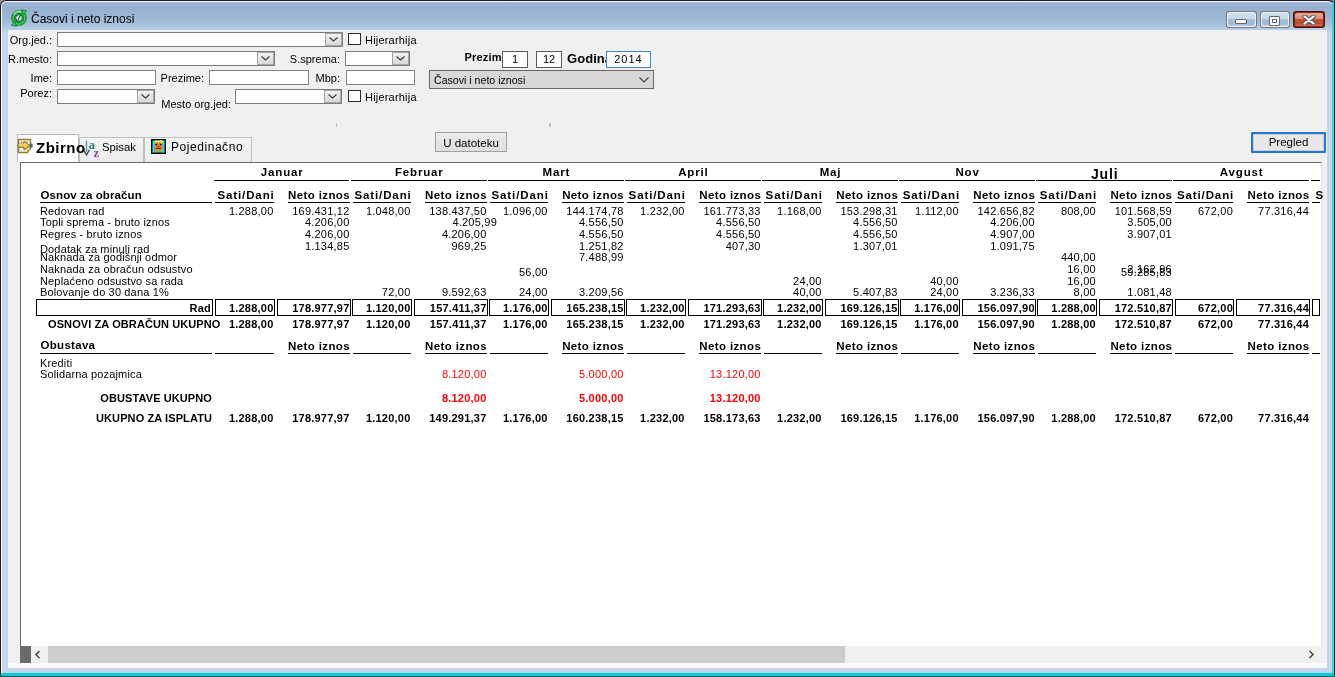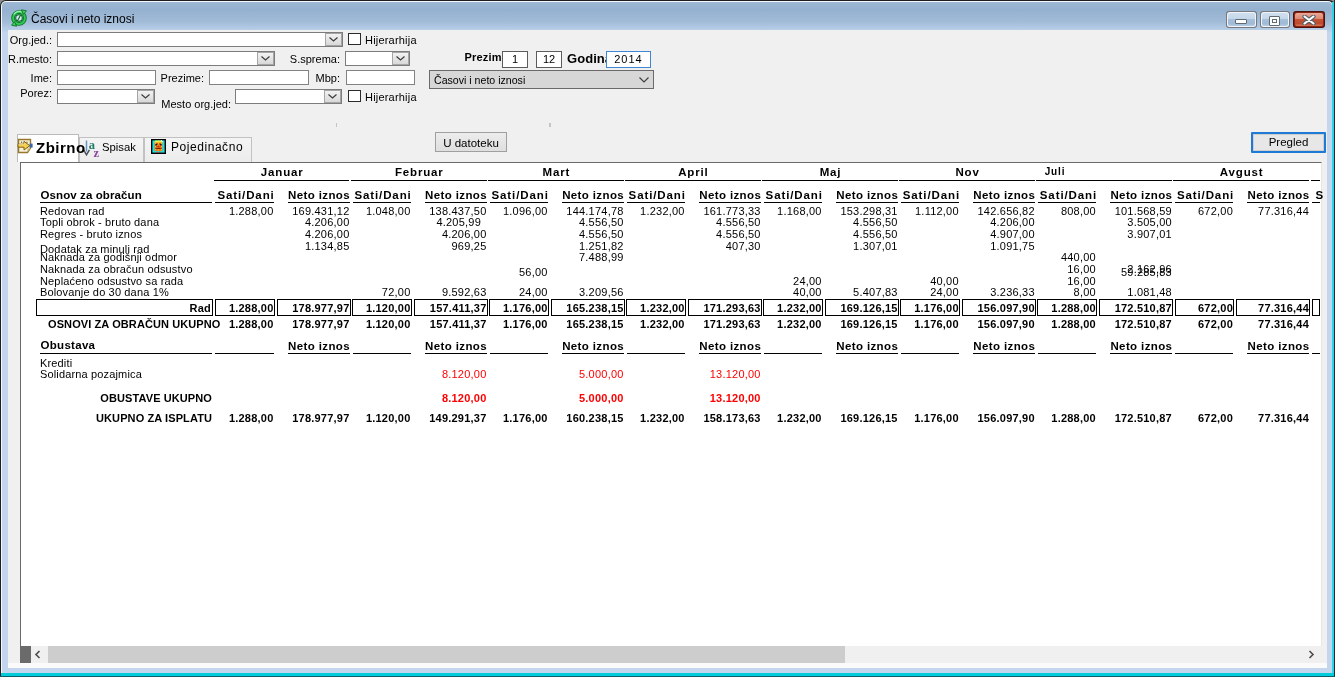--- a/index.html
+++ b/index.html
@@ -173,21 +173,21 @@
 <div class="hdr" style="left:359.3px;top:166.3px;width:120px;text-align:center;font-size:11.5px;letter-spacing:0.85px">Februar</div>
 <div style="position:absolute;left:351.0px;top:180.0px;width:135.6px;height:1.2px;background:#000"></div>
 <div class="hdr" style="left:496.4px;top:166.3px;width:120px;text-align:center;font-size:11.5px;letter-spacing:0.85px">Mart</div>
 <div style="position:absolute;left:488.0px;top:180.0px;width:135.6px;height:1.2px;background:#000"></div>
 <div class="hdr" style="left:633.4px;top:166.3px;width:120px;text-align:center;font-size:11.5px;letter-spacing:0.85px">April</div>
 <div style="position:absolute;left:625.1px;top:180.0px;width:135.6px;height:1.2px;background:#000"></div>
 <div class="hdr" style="left:770.5px;top:166.3px;width:120px;text-align:center;font-size:11.5px;letter-spacing:0.85px">Maj</div>
 <div style="position:absolute;left:762.2px;top:180.0px;width:135.6px;height:1.2px;background:#000"></div>
 <div class="hdr" style="left:907.6px;top:166.3px;width:120px;text-align:center;font-size:11.5px;letter-spacing:0.85px">Nov</div>
 <div style="position:absolute;left:899.2px;top:180.0px;width:135.6px;height:1.2px;background:#000"></div>
-<div class="hdr" style="left:1044.7px;top:166.3px;width:120px;text-align:left;font-size:10px;letter-spacing:0.85px">Juli</div>
+<div class="hdr" style="left:1044.7px;top:166.3px;width:120px;text-align:center;font-size:14px;letter-spacing:0.85px">Juli</div>
 <div style="position:absolute;left:1036.3px;top:180.0px;width:135.6px;height:1.2px;background:#000"></div>
 <div class="hdr" style="left:1181.7px;top:166.3px;width:120px;text-align:center;font-size:11.5px;letter-spacing:0.85px">Avgust</div>
 <div style="position:absolute;left:1173.4px;top:180.0px;width:135.6px;height:1.2px;background:#000"></div>
 <div style="position:absolute;left:1310.5px;top:180.0px;width:9.5px;height:1.2px;background:#000"></div>
 <div class="hdr" style="left:40.5px;top:188.6px;font-size:11.5px;letter-spacing:0.1px">Osnov za obračun</div>
 <div style="position:absolute;left:39.5px;top:202.0px;width:172.0px;height:1.2px;background:#000"></div>
 <div class="hdr" style="left:204.7px;top:188.8px;width:70px;text-align:right;font-size:11.5px;letter-spacing:0.9px">Sati/Dani</div>
 <div style="position:absolute;left:215.4px;top:202.0px;width:58.3px;height:1.2px;background:#000"></div>
 <div class="hdr" style="left:280.0px;top:188.8px;width:70px;text-align:right;font-size:11.5px;letter-spacing:0.38px">Neto iznos</div>
 <div style="position:absolute;left:287.5px;top:202.0px;width:62.2px;height:1.2px;background:#000"></div>
@@ -231,23 +231,23 @@
 <div class="n" style="left:604.7px;top:205.5px;width:80px">1.232,00</div>
 <div class="n" style="left:670.7px;top:205.5px;width:90px">161.773,33</div>
 <div class="n" style="left:741.7px;top:205.5px;width:80px">1.168,00</div>
 <div class="n" style="left:807.7px;top:205.5px;width:90px">153.298,31</div>
 <div class="n" style="left:878.8px;top:205.5px;width:80px">1.112,00</div>
 <div class="n" style="left:944.8px;top:205.5px;width:90px">142.656,82</div>
 <div class="n" style="left:1015.9px;top:205.5px;width:80px">808,00</div>
 <div class="n" style="left:1081.9px;top:205.5px;width:90px">101.568,59</div>
 <div class="n" style="left:1153.0px;top:205.5px;width:80px">672,00</div>
 <div class="n" style="left:1219.0px;top:205.5px;width:90px">77.316,44</div>
-<div class="lab" style="left:40px;top:217.2px">Topli obrok - bruto dana</div>
+<div class="lab" style="left:40px;top:217.2px">Topli sprema - bruto iznos</div>
 <div class="n" style="left:259.5px;top:217.2px;width:90px">4.206,00</div>
-<div class="n" style="left:391px;top:217.2px;width:90px">4.205,99</div>
+<div class="n" style="left:407px;top:217.2px;width:90px">4.205,99</div>
 <div class="n" style="left:533.6px;top:217.2px;width:90px">4.556,50</div>
 <div class="n" style="left:670.7px;top:217.2px;width:90px">4.556,50</div>
 <div class="n" style="left:807.7px;top:217.2px;width:90px">4.556,50</div>
 <div class="n" style="left:944.8px;top:217.2px;width:90px">4.206,00</div>
 <div class="n" style="left:1081.9px;top:217.2px;width:90px">3.505,00</div>
 <div class="lab" style="left:40px;top:228.9px">Regres - bruto iznos</div>
 <div class="n" style="left:259.5px;top:228.9px;width:90px">4.206,00</div>
 <div class="n" style="left:396.5px;top:228.9px;width:90px">4.206,00</div>
 <div class="n" style="left:533.6px;top:228.9px;width:90px">4.556,50</div>
 <div class="n" style="left:670.7px;top:228.9px;width:90px">4.556,50</div>

